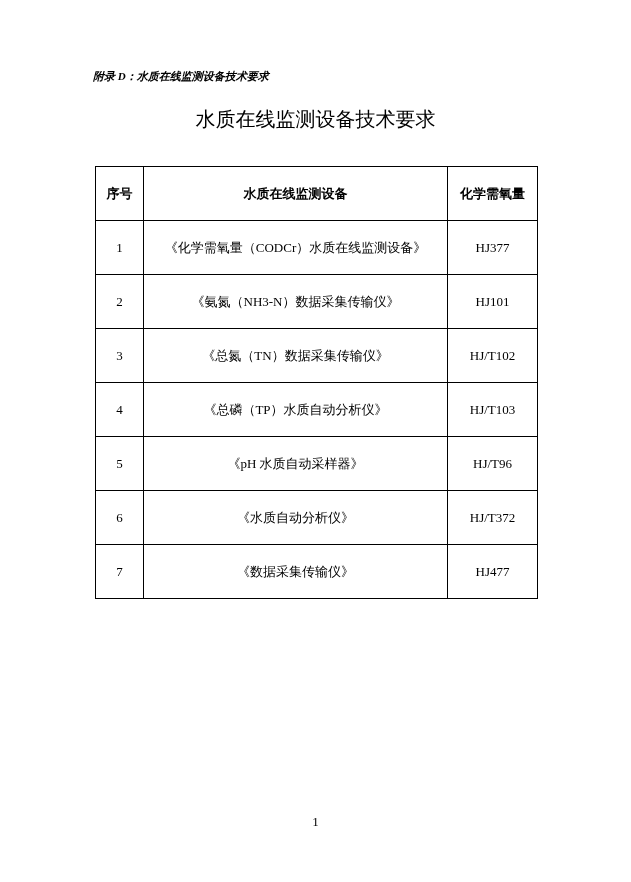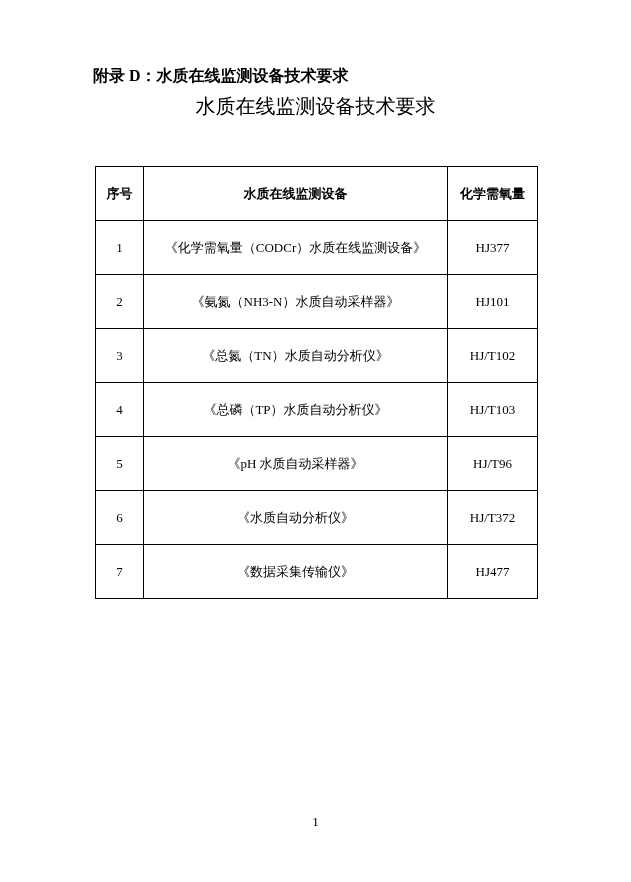--- a/index.html
+++ b/index.html
@@ -13,29 +13,30 @@
     height: 882px;
     background: #ffffff;
     color: #000000;
     font-family: "Liberation Serif", "DejaVu Serif", serif;
     overflow: hidden;
   }
   .appendix-heading {
     position: absolute;
     left: 93px;
     top: 66px;
-    font-size: 16px;
+    font-size: 11px;
     font-weight: bold;
     line-height: 20px;
     white-space: nowrap;
+    font-style: italic;
   }
   .doc-title {
     position: absolute;
     left: 0;
-    top: 93px;
+    top: 106px;
     width: 100%;
     text-align: center;
     font-size: 20px;
     font-weight: normal;
     line-height: 26px;
   }
   table.spec-table {
     position: absolute;
     left: 95px;
     top: 166px;
@@ -93,26 +94,26 @@
       </tr>
     </thead>
     <tbody>
       <tr>
         <td>1</td>
         <td>《化学需氧量（CODCr）水质在线监测设备》</td>
         <td>HJ377</td>
       </tr>
       <tr>
         <td>2</td>
-        <td>《氨氮（NH3-N）水质自动采样器》</td>
+        <td>《氨氮（NH3-N）数据采集传输仪》</td>
         <td>HJ101</td>
       </tr>
       <tr>
         <td>3</td>
-        <td>《总氮（TN）水质自动分析仪》</td>
+        <td>《总氮（TN）数据采集传输仪》</td>
         <td>HJ/T102</td>
       </tr>
       <tr>
         <td>4</td>
         <td>《总磷（TP）水质自动分析仪》</td>
         <td>HJ/T103</td>
       </tr>
       <tr>
         <td>5</td>
         <td>《pH 水质自动采样器》</td>

